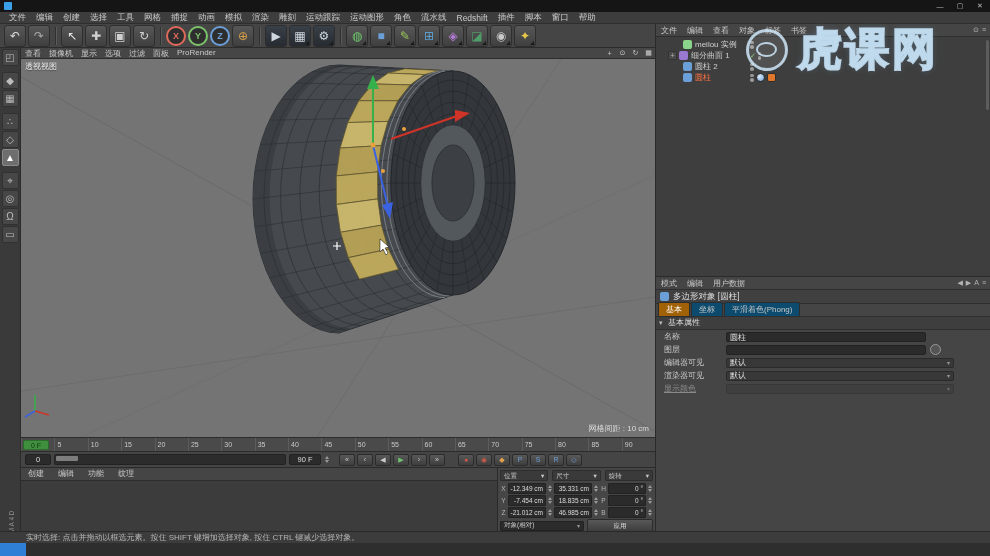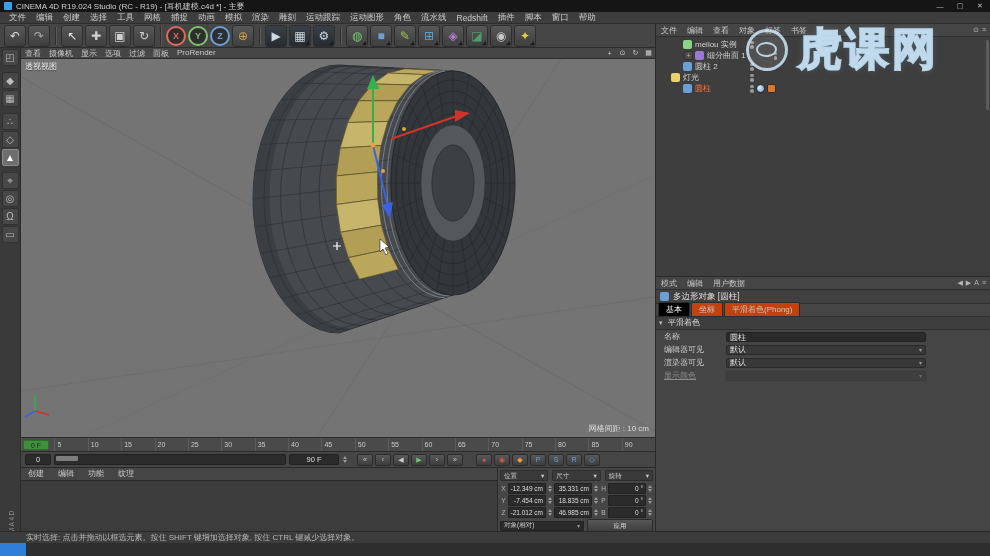--- a/index.html
+++ b/index.html
@@ -115,32 +115,32 @@
   .dot{width:3.5px;height:3.5px;border-radius:50%;background:#989898;}
   .tag{width:9px;height:9px;border-radius:2px;border:1px solid #2e2e2e;box-sizing:border-box;}
   .phong-tag{background:radial-gradient(circle at 35% 35%,#dcebf7,#6b9fd8);border-radius:50%;}
   .selection-tag{background:#e0762a;}
   .composite-tag{background:#8f8f8f;}
 
   #am-title{height:13px;display:flex;align-items:center;font-size:8.5px;color:#ddd;background:#404040;
             border-bottom:1px solid #2e2e2e;padding-left:4px;gap:4px;}
   #am-title .obj-icon{margin:0;}
   #am-tabs{height:13px;display:flex;align-items:flex-end;background:#454545;padding:1px 2px 0;gap:1px;border-bottom:1px solid #2e2e2e;box-sizing:border-box;}
-  .am-tab{font-size:8px;padding:1px 7px;background:#c2410c;border:1px solid #2d2d2d;border-bottom:none;color:#c5c5c5;
+  .am-tab{font-size:8px;padding:1px 7px;background:#0c4a6e;border:1px solid #2d2d2d;border-bottom:none;color:#c5c5c5;
           border-radius:2px 2px 0 0;white-space:nowrap;}
-  .am-tab.active{background:#000000;color:#fff;}
+  .am-tab.active{background:#a16207;color:#fff;}
   #am-section{height:12px;line-height:12px;background:#3e3e3e;border-bottom:1px solid #2e2e2e;font-size:8px;color:#ddd;
               padding-left:12px;position:relative;}
   #am-section::before{content:"▾";position:absolute;left:3px;font-size:7px;color:#bbb;}
   .am-row{height:13px;display:flex;align-items:center;font-size:8px;padding-left:8px;gap:4px;}
   .am-label{width:58px;color:#c9c9c9;flex:none;white-space:nowrap;}
   .am-label.disabled{color:#8a8a8a;text-decoration:underline;}
   .am-input{width:200px;height:10px;background:#2b2b2b;border:1px solid #222;border-radius:2px;color:#e0e0e0;
             padding:0 3px;line-height:10px;box-sizing:border-box;}
-  .am-select{width:200px;height:10px;background:#383838;border:1px solid #2a2a2a;border-radius:2px;color:#ddd;
+  .am-select{width:228px;height:10px;background:#383838;border:1px solid #2a2a2a;border-radius:2px;color:#ddd;
              display:flex;align-items:center;justify-content:space-between;padding:0 3px;box-sizing:border-box;}
   .am-select .arr{color:#999;font-size:6px;}
   .am-select.disabled{opacity:.45;}
   .layer-circle{width:9px;height:9px;border:1px solid #999;border-radius:50%;background:#555;flex:none;}
   .am-checkbox{width:9px;height:9px;background:#2b2b2b;border:1px solid #555;border-radius:1px;flex:none;}
 
   
   #status-bar{left:0;top:531px;width:990px;height:12px;background:#3c3c3c;border-top:1px solid #292929;display:flex;
               align-items:center;padding-left:26px;font-size:8px;color:#b5b5b5;box-sizing:border-box;white-space:nowrap;}
   #bottom-bar{left:0;top:543px;width:990px;height:13px;background:#2e2e2e;}
@@ -153,21 +153,20 @@
   #wm-logo::after{content:"";position:absolute;left:7px;top:10px;width:17px;height:11px;
                   border:2.5px solid rgba(205,230,248,.85);border-radius:50%;}
   #wm-text{font-size:44px;font-weight:bold;color:rgba(238,246,252,.35);letter-spacing:3px;
            -webkit-text-stroke:2px rgba(198,226,246,.9);text-shadow:0 0 6px rgba(130,185,225,.35);text-align:center;}
 </style>
 </head>
 <body>
 
 <div id="titlebar" class="abs">
   <span class="t-logo"></span>
-  <span id="window-title">CINEMA 4D R19.024 Studio (RC - R19) - [耳机建模.c4d *] - 主要</span>
   <span id="win-controls">
       <span class="wbtn">—</span>
       <span class="wbtn">▢</span>
       <span class="wbtn">✕</span>
     </span>
 </div>
 
 <div id="menubar" class="abs">
     <span class="menu-item">文件</span>
     <span class="menu-item">编辑</span>
@@ -369,21 +368,21 @@
       <span class="tick">90</span>
     </span>
   <span id="ruler-marker">0 F</span>
 </div>
 
 <div id="transport" class="abs">
   <span class="t-input" id="cur-frame" style="width:26px;">0</span>
   <span id="t-track">
       <span id="t-handle"></span>
     </span>
-  <span class="t-input" id="end-frame" style="width:50px;">90 F</span>
+  <span class="t-input" id="end-frame" style="width:32px;">90 F</span>
   <span class="stp">
       <i class="up"></i>
       <i class="dn"></i>
     </span>
   <span id="transport-buttons" style="display:flex;gap:2px;margin-left:6px;">
       <span class="t-btn" style="color: rgb(204, 204, 204);">«</span>
       <span class="t-btn" style="color: rgb(204, 204, 204);">‹</span>
       <span class="t-btn" style="color: rgb(204, 204, 204);">◀</span>
       <span class="t-btn" style="color: rgb(111, 195, 111);">▶</span>
       <span class="t-btn" style="color: rgb(204, 204, 204);">›</span>
@@ -513,47 +512,36 @@
         <span class="expander spacer"></span>
         <span class="obj-icon" style="background: rgb(139, 212, 139);"></span>
         <span class="obj-label">meilou 实例</span>
         <span class="row-right">
           <span class="dots">
             <i class="dot"></i>
             <i class="dot"></i>
           </span>
         </span>
       </div>
-      <div class="tree-row" style="padding-left: 12px; margin-left: 16px;">
+      <div class="tree-row" style="padding-left: 12px;">
         <span class="expander">+</span>
         <span class="obj-icon" style="background: rgb(154, 122, 208);"></span>
         <span class="obj-label">细分曲面 1</span>
         <span class="row-right">
           <span class="check">✓</span>
           <span class="dots">
             <i class="dot"></i>
             <i class="dot"></i>
           </span>
         </span>
       </div>
       <div class="tree-row" style="padding-left: 16px;">
         <span class="expander spacer"></span>
         <span class="obj-icon" style="background: rgb(107, 159, 216);"></span>
         <span class="obj-label">圆柱 2</span>
-        <span class="row-right">
-          <span class="dots">
-            <i class="dot"></i>
-            <i class="dot"></i>
-          </span>
-        </span>
-      </div>
-      <div class="tree-row" style="padding-left: 4px;">
-        <span class="expander spacer"></span>
-        <span class="obj-icon" style="background: rgb(232, 208, 106);"></span>
-        <span class="obj-label">灯光</span>
         <span class="row-right">
           <span class="dots">
             <i class="dot"></i>
             <i class="dot"></i>
           </span>
         </span>
       </div>
       <div class="tree-row" style="padding-left: 16px;">
         <span class="expander spacer"></span>
         <span class="obj-icon" style="background: rgb(107, 159, 216);"></span>
@@ -583,25 +571,30 @@
   </div>
   <div id="am-title">
     <span class="obj-icon" style="background:#6b9fd8;"></span>
     <span>多边形对象 [圆柱]</span>
   </div>
   <div id="am-tabs">
       <span class="am-tab active">基本</span>
       <span class="am-tab">坐标</span>
       <span class="am-tab">平滑着色(Phong)</span>
     </div>
-  <div id="am-section">平滑着色</div>
+  <div id="am-section">基本属性</div>
   <div id="am-rows">
       <div class="am-row">
         <span class="am-label">名称</span>
         <span class="am-input">圆柱</span>
+      </div>
+      <div class="am-row">
+        <span class="am-label">图层</span>
+        <span class="am-input"></span>
+        <span class="layer-circle"></span>
       </div>
       <div class="am-row">
         <span class="am-label">编辑器可见</span>
         <span class="am-select">
           <span>默认</span>
           <span class="arr">▾</span>
         </span>
       </div>
       <div class="am-row">
         <span class="am-label">渲染器可见</span>

